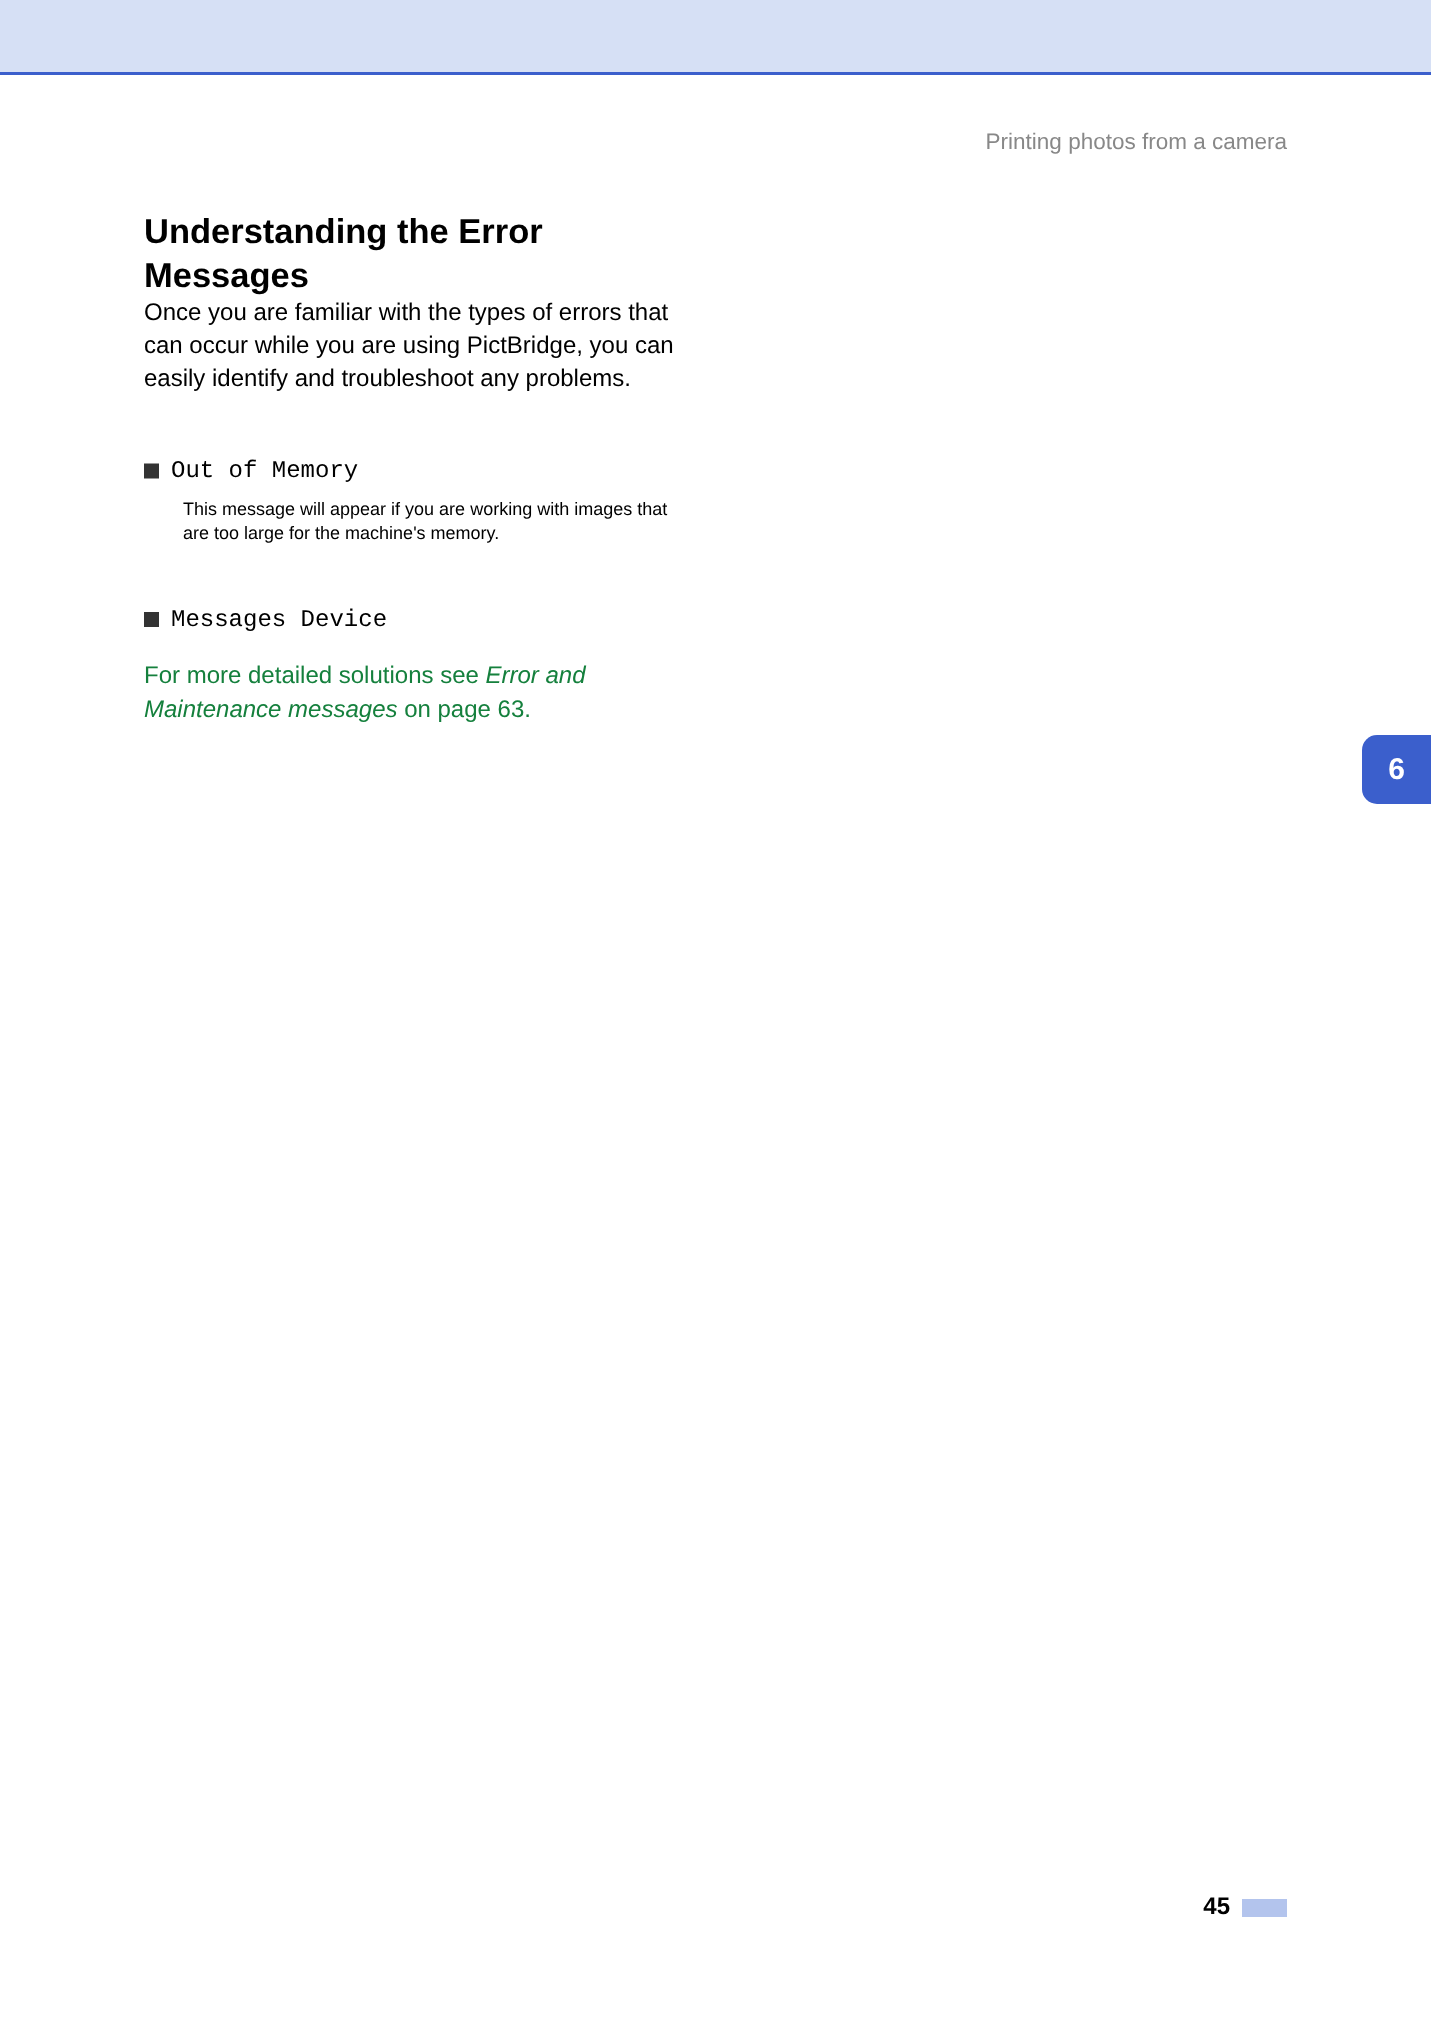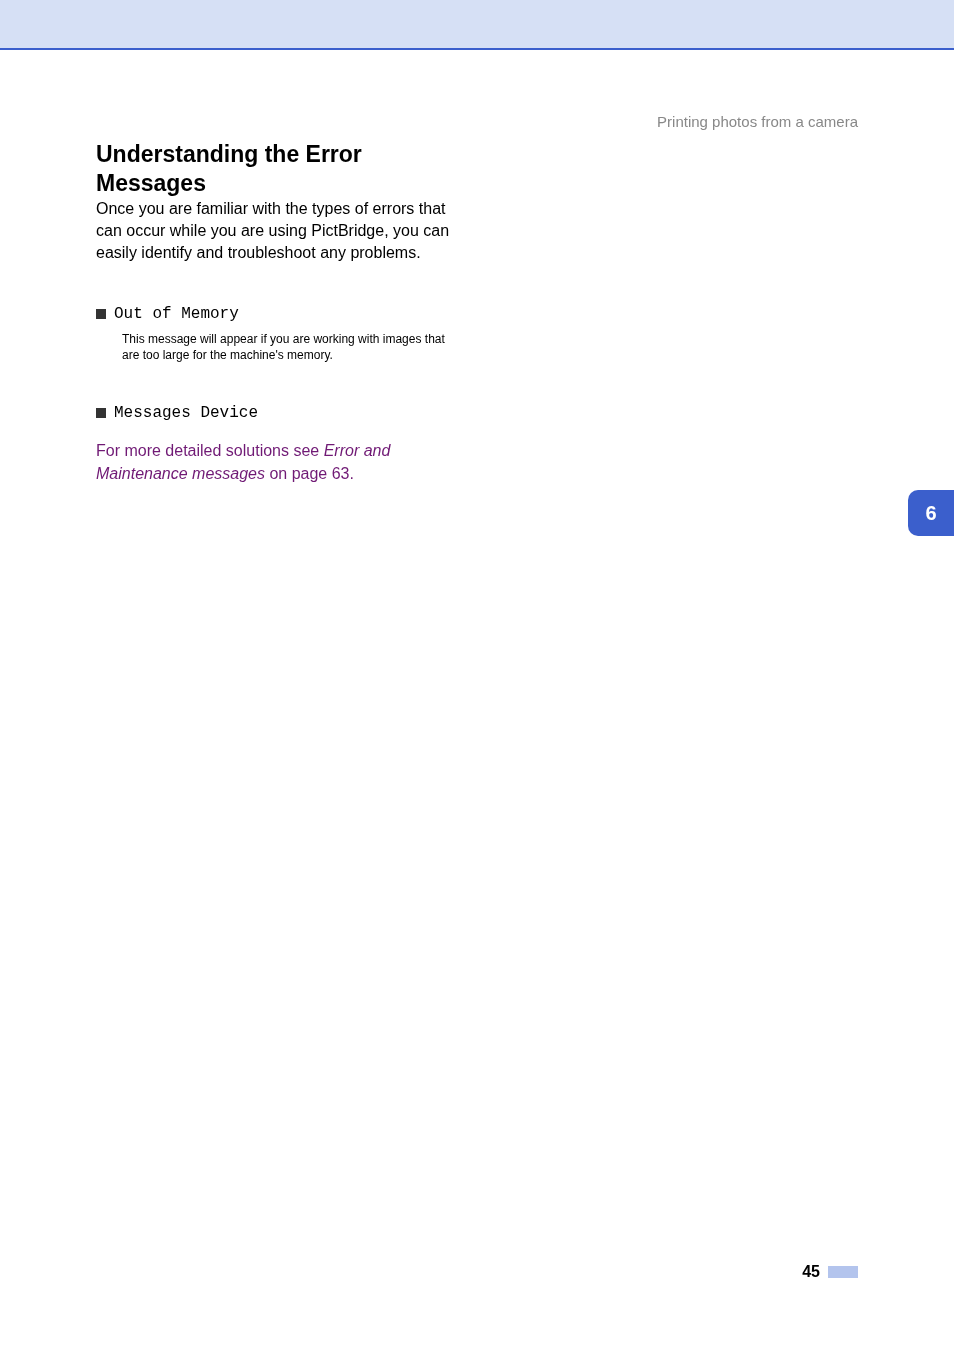--- a/index.html
+++ b/index.html
@@ -19,21 +19,20 @@
       height: 50px;
       background: #d6e0f5;
       border-bottom: 2px solid #3b5fcc;
     }
     .chapter-label {
       position: absolute;
       top: 86px;
       right: 96px;
       color: #888888;
       font-size: 15px;
-      margin-top: 27px;
     }
     .content {
       position: absolute;
       top: 140px;
       left: 96px;
       width: 368px;
     }
     .main-heading {
       font-size: 23px;
       font-weight: bold;
@@ -69,21 +68,21 @@
       color: #000000;
     }
     .bullet-desc {
       font-size: 12px;
       color: #000000;
       line-height: 1.4;
       margin-left: 26px;
     }
     .closing-text {
       font-size: 16px;
-      color: #701a75;
+      color: #15803d;
       line-height: 1.4;
     }
     .closing-text .italic {
       font-style: italic;
     }
     .chapter-tab {
       position: absolute;
       right: 0;
       top: 490px;
       width: 46px;

